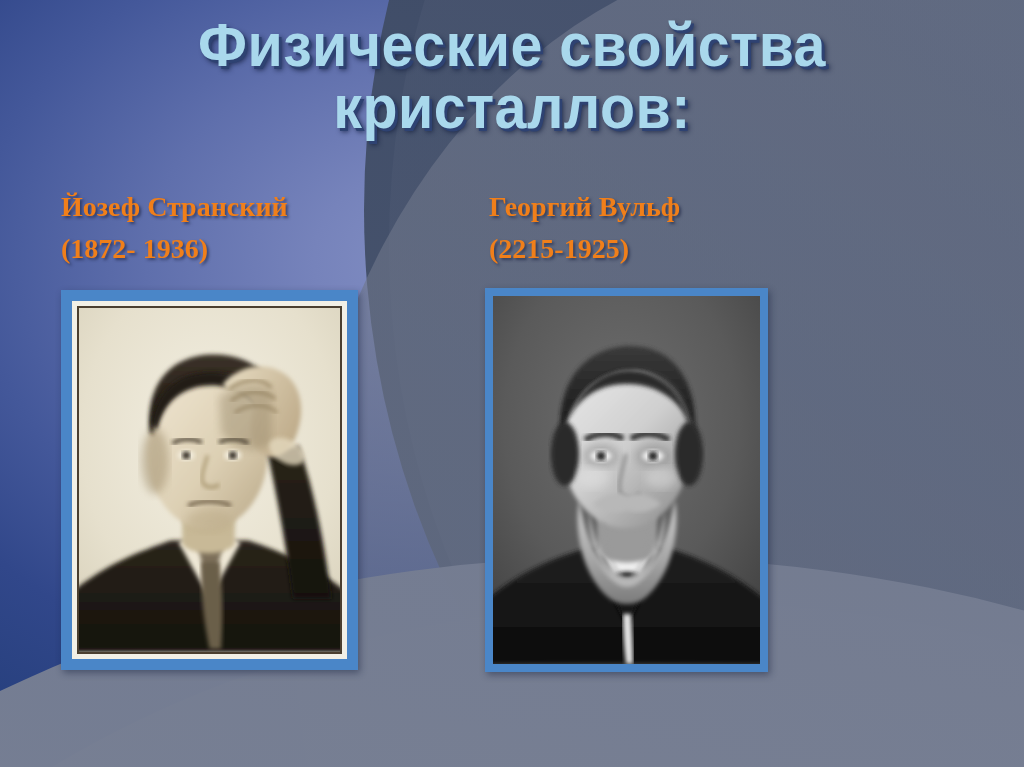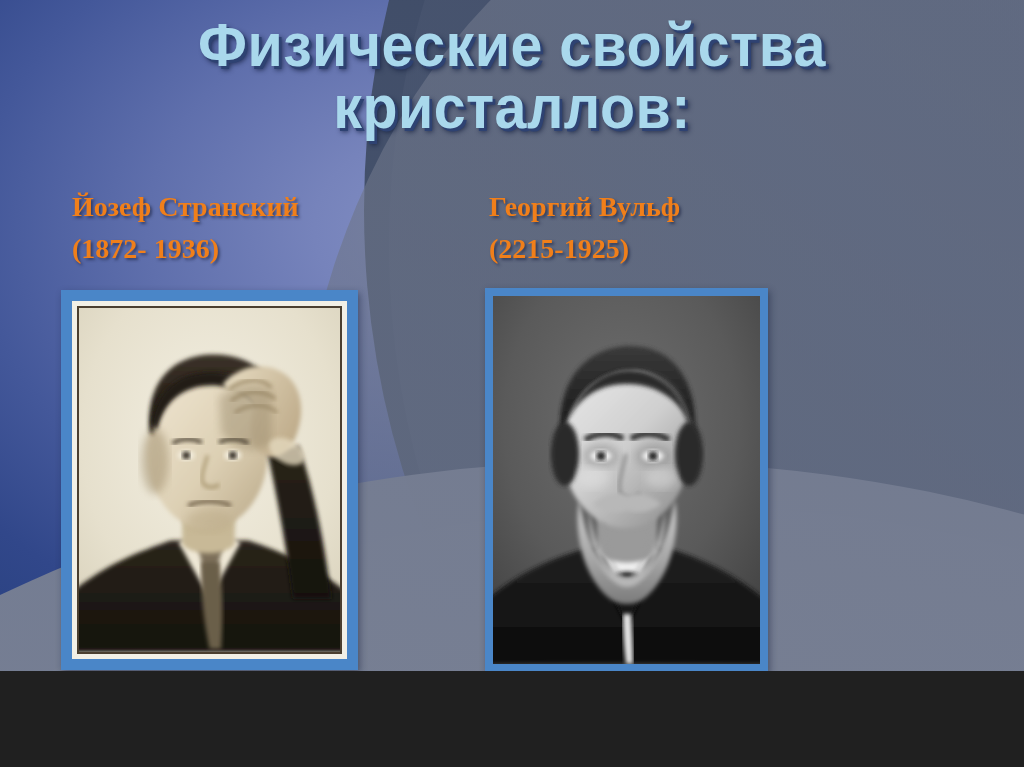--- a/index.html
+++ b/index.html
@@ -5,21 +5,21 @@
 <style>
   html, body {
     margin: 0;
     padding: 0;
     background: #202020;
   }
 
   #slide {
     position: relative;
     width: 1024px;
-    height: 671px;
+    height: 767px;
     overflow: hidden;
     font-family: "Liberation Sans", "DejaVu Sans", sans-serif;
     background: #2a4580;
   }
 
   
 
   .bg-base {
     position: absolute;
     inset: 0;
@@ -123,21 +123,21 @@
     position: absolute;
     font-family: "Liberation Serif", "DejaVu Serif", serif;
     font-weight: bold;
     font-size: 28px;
     line-height: 42px;
     color: #f07f1a;
     text-shadow: 2px 2px 3px rgba(26, 34, 66, 0.62);
     white-space: pre-line;
     user-select: none;
   }
-  .caption-left  { left: 72px;  top: 186px; }
+  .caption-left  { left: 61px;  top: 186px; }
   .caption-right { left: 489px; top: 186px; }
 
   
 
   .photo-frame {
     position: absolute;
     box-sizing: border-box;
     background: #4a86c8;
     box-shadow: 2px 3px 7px rgba(20, 30, 60, 0.45);
   }

